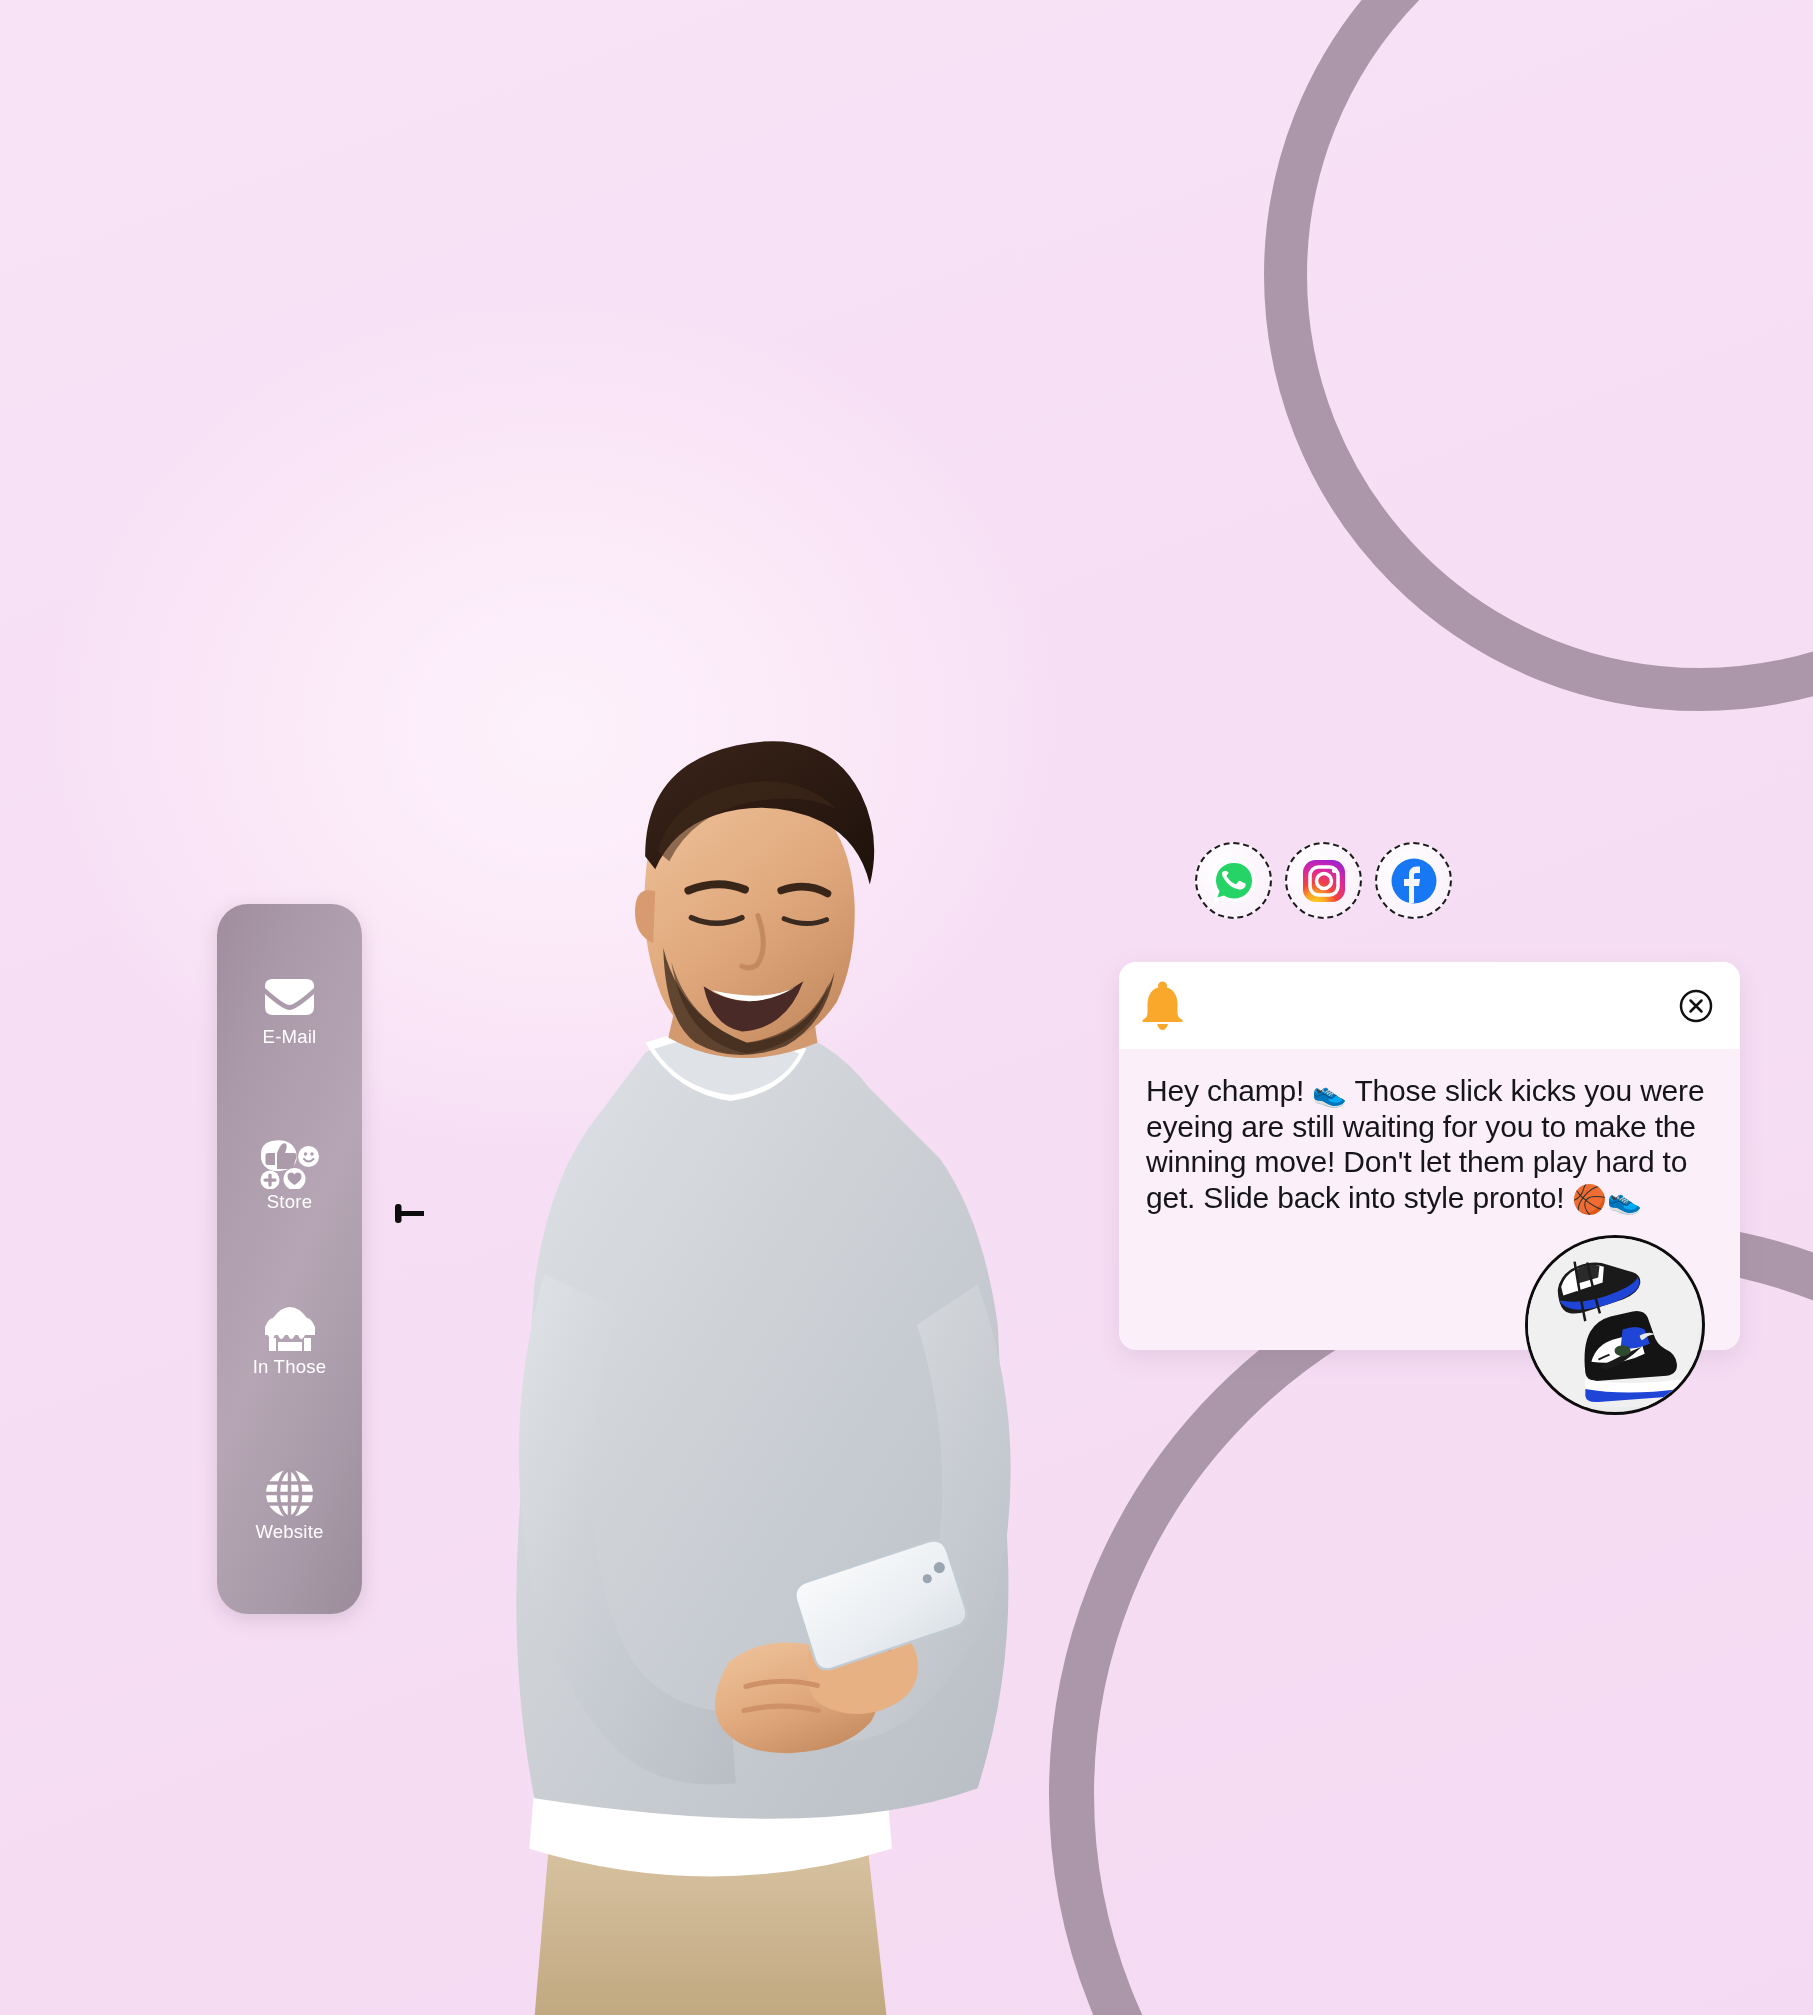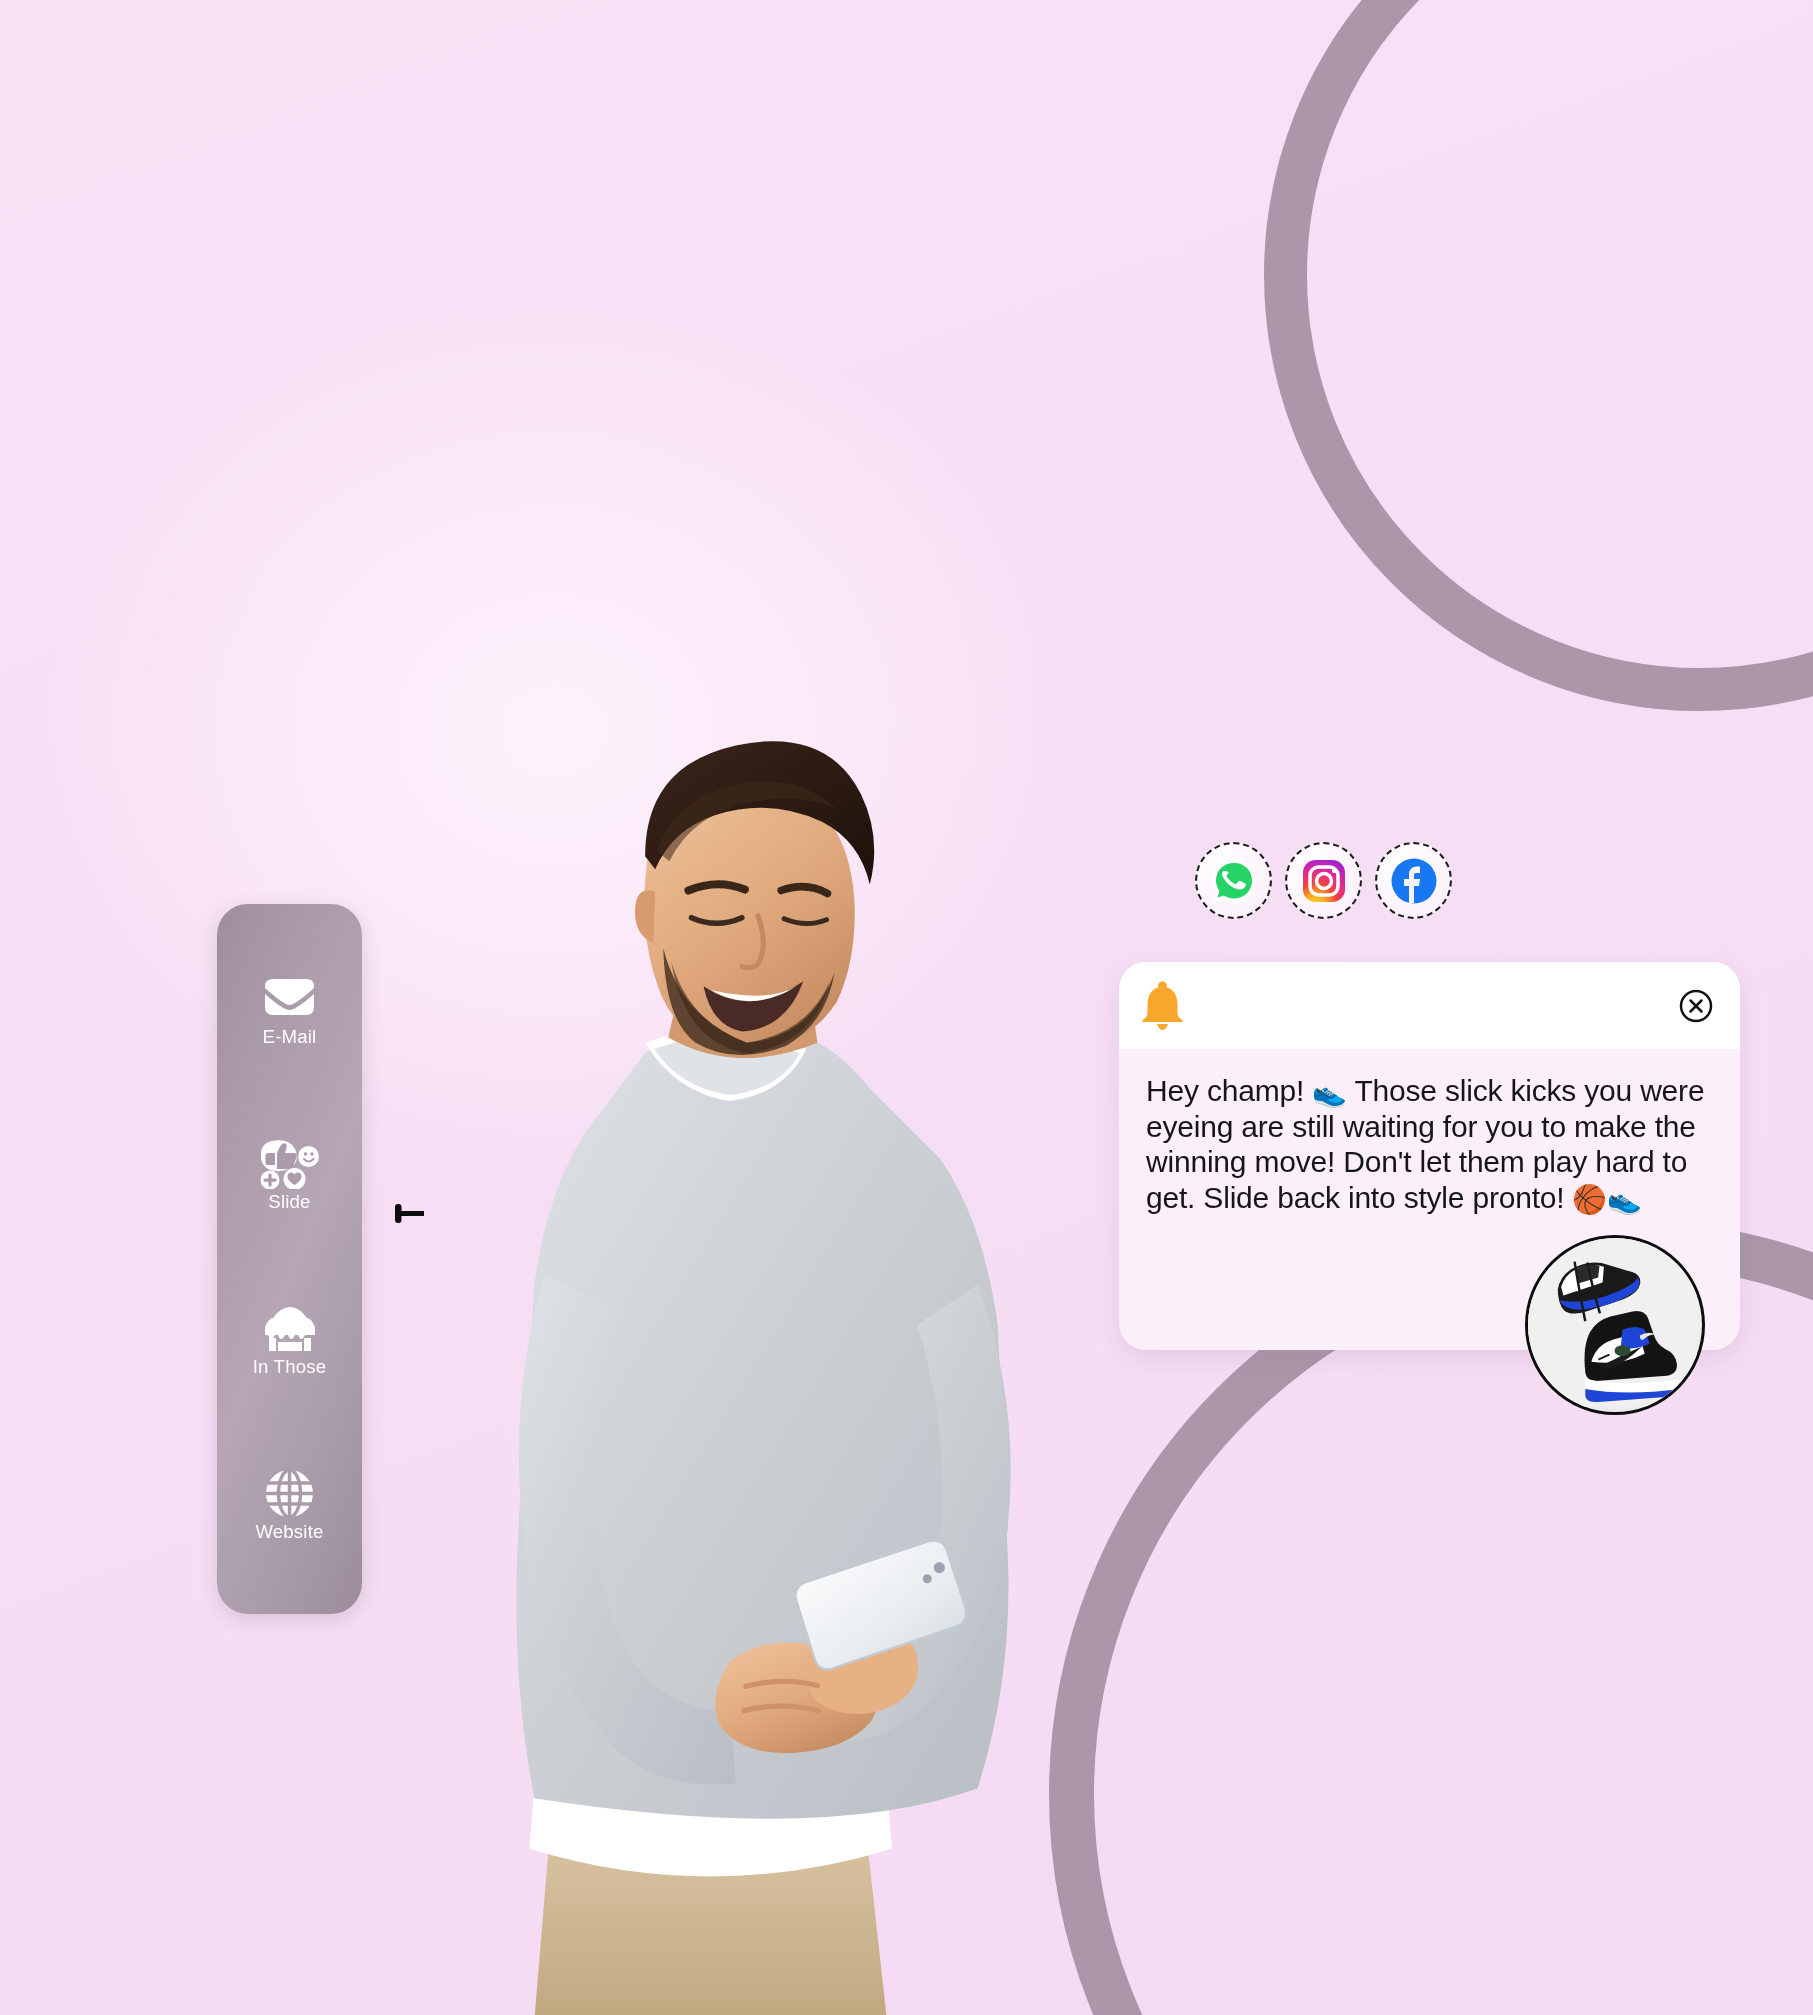--- a/index.html
+++ b/index.html
@@ -96,21 +96,21 @@
     display:flex;align-items:center;justify-content:center;
     box-sizing:border-box;
   }
   .social-chip svg{display:block;}
 
   
   #notification-card{
     position:absolute;
     left:1119px;top:962px;
     width:621px;height:388px;
-    border-radius:27px;
+    border-radius:17px;
     overflow:hidden;
     background:#fbf0fa;
     box-shadow:0 8px 23px rgba(140,110,140,.16);
     z-index:6;
   }
   #card-header{
     height:87px;
     background:#ffffff;
     position:relative;
     display:flex;align-items:center;
@@ -312,21 +312,21 @@
         <circle cx="101" cy="35" r="21" fill="#ffffff"></circle>
         <circle cx="95" cy="30" r="3.4" fill="#ab9aaa"></circle>
         <circle cx="108" cy="30" r="3.4" fill="#ab9aaa"></circle>
         <path d="M92 40 q9 10 19 0" stroke="#ab9aaa" stroke-width="4" fill="none" stroke-linecap="round"></path>
         <circle cx="24" cy="82" r="19" fill="#ffffff"></circle>
         <path d="M24 72 v20 M14 82 h20" stroke="#ab9aaa" stroke-width="6.5" stroke-linecap="round"></path>
         <circle cx="73" cy="80" r="22" fill="#ffffff"></circle>
         <path d="M73 92 q-14 -9 -14 -17 a7.5 7.5 0 0 1 14 -4 a7.5 7.5 0 0 1 14 4 q0 8 -14 17 Z" fill="#ab9aaa"></path>
       </svg>
     </span>
-    <span class="rail-label">Slide</span>
+    <span class="rail-label">Store</span>
   </div>
 
   <div class="rail-item">
     <span class="rail-glyph">
       <svg width="58" height="47" viewBox="0 0 116 94" xmlns="http://www.w3.org/2000/svg">
         <path d="M24 26 Q40 4 58 4 Q76 4 92 26 Z" fill="#ffffff"></path>
         <path d="M8 44 Q16 26 24 26 L92 26 Q100 26 108 44 Z" fill="#ffffff"></path>
         <path d="M8 44 h100 v16 h-100 Z" fill="#ffffff"></path>
         <path d="M14 60 q6 16 14 0 Z" fill="#ffffff"></path>
         <path d="M34 60 q6 16 14 0 Z" fill="#ffffff"></path>

